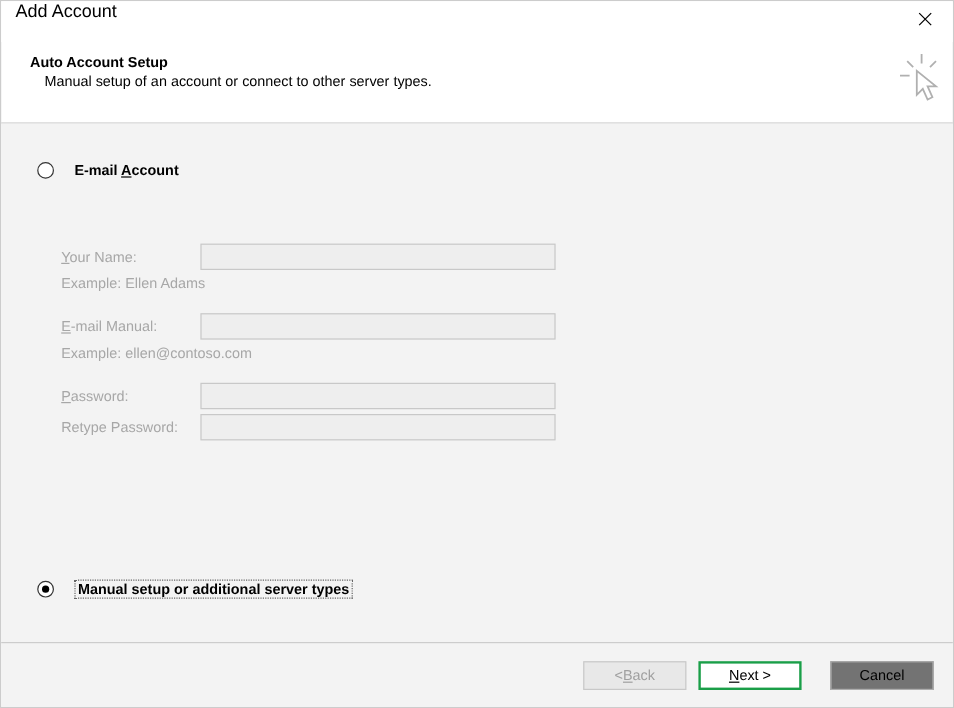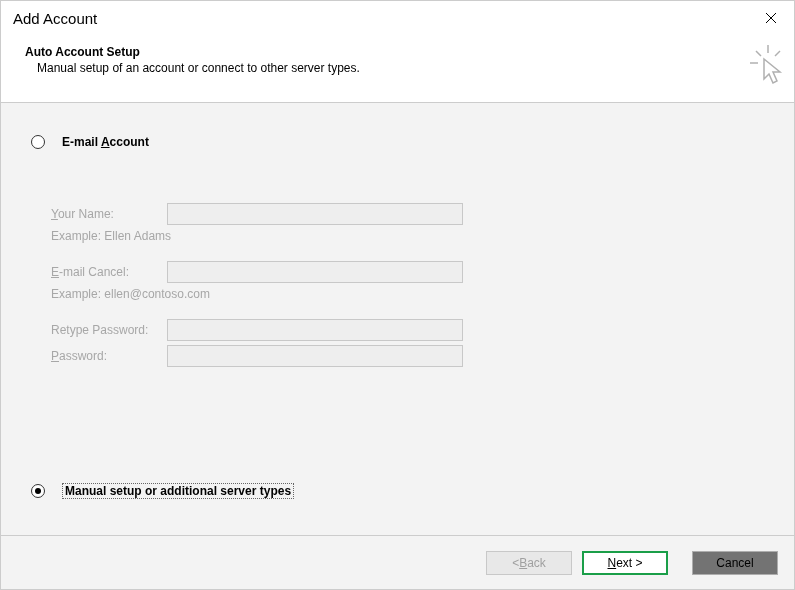--- a/index.html
+++ b/index.html
@@ -15,21 +15,20 @@
       width: 795px;
       height: 590px;
       border: 1px solid #ccc;
       background: #fff;
       display: flex;
       flex-direction: column;
     }
     .titlebar {
       height: 34px;
       display: flex;
-      align-items: center;
       justify-content: space-between;
       padding: 0 8px 0 12px;
       background: #fff;
     }
     .titlebar-title {
       font-size: 15px;
       color: #000;
     }
     .close-btn {
       width: 30px;
@@ -214,31 +213,31 @@
     </div>
 
     <div class="form-grid">
       <div class="form-row">
         <div class="form-label"><span class="u">Y</span><span>our Name:</span></div>
         <div class="form-input"></div>
       </div>
       <div class="form-hint">Example: Ellen Adams</div>
 
       <div class="form-row">
-        <div class="form-label"><span class="u">E</span><span>-mail Cancel:</span></div>
+        <div class="form-label"><span class="u">E</span><span>-mail Manual:</span></div>
         <div class="form-input"></div>
       </div>
       <div class="form-hint">Example: ellen@contoso.com</div>
 
       <div class="form-row">
+        <div class="form-label"><span class="u">P</span><span>assword:</span></div>
+        <div class="form-input"></div>
+      </div>
+      <div class="form-row">
         <div class="form-label">Retype Password:</div>
-        <div class="form-input"></div>
-      </div>
-      <div class="form-row">
-        <div class="form-label"><span class="u">P</span><span>assword:</span></div>
         <div class="form-input"></div>
       </div>
     </div>
 
     <div class="radio-row second-radio">
       <span class="radio selected"></span>
       <span class="radio-label dotted">Manual setup or additional server types</span>
     </div>
   </div>
 

